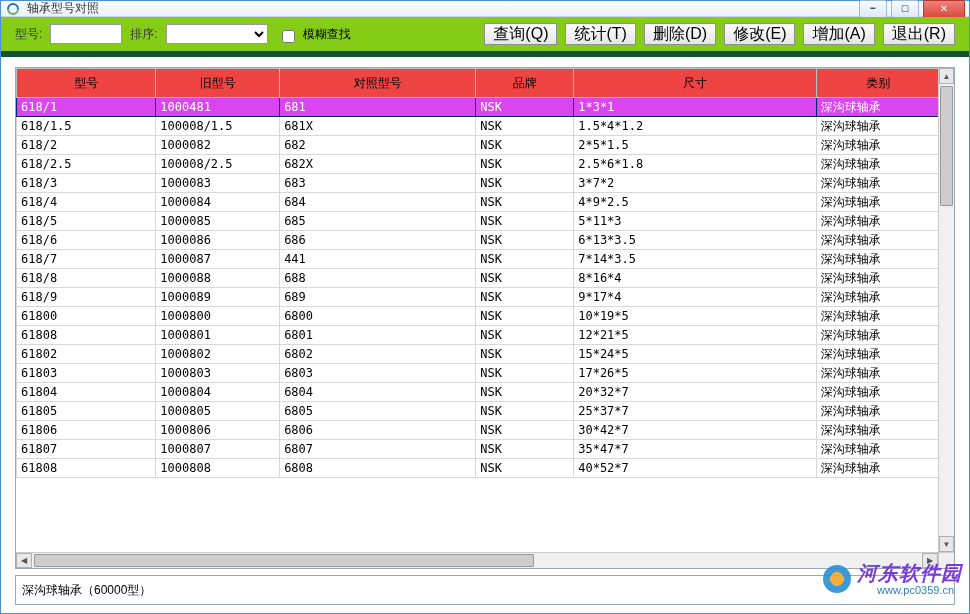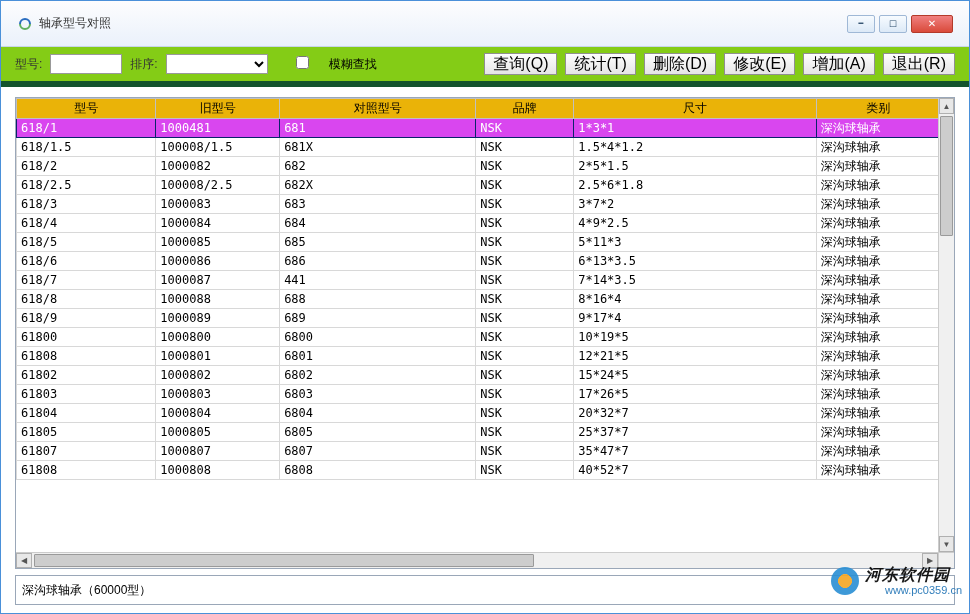--- a/index.html
+++ b/index.html
@@ -1,64 +1,64 @@
 <!DOCTYPE html>
 <html><head>
 <meta charset="utf-8">
 <style>
 * { box-sizing: border-box; margin: 0; padding: 0; }
 body { font-family: "Microsoft YaHei", SimSun, sans-serif; font-size: 12px; background: #fff; width: 970px; height: 614px; overflow: hidden; position: relative; }
 
 .window { width: 970px; height: 614px; border: 1px solid #4a90d9; display: flex; flex-direction: column; }
 
-.titlebar { height: 46px; background: linear-gradient(#fdfdfe, #eaf1fb); display: flex; align-items: center; padding: 0 16px; border-bottom: 1px solid #c8d6e8; }
+.titlebar { height: 16px; background: linear-gradient(#fdfdfe, #eaf1fb); display: flex; align-items: center; padding: 0 4px; border-bottom: 1px solid #c8d6e8; }
 .titlebar .app-icon { width: 16px; height: 16px; margin-right: 6px; display: inline-flex; align-items: center; justify-content: center; color: #2a6dc0; font-weight: bold; }
 .titlebar .title { flex: 1; color: #333; font-size: 12px; }
 .win-controls { display: flex; gap: 4px; }
 .win-btn { width: 28px; height: 18px; border: 1px solid #9fb8d6; background: linear-gradient(#f7fbff,#dce9f7); display: flex; align-items: center; justify-content: center; font-size: 10px; color: #2a4a6a; cursor: pointer; border-radius: 2px; }
 .win-btn.close { background: linear-gradient(#f08080,#d94a3a); border-color: #b33a2a; color: #fff; width: 42px; }
 .win-btn.close::after { content:"✕"; font-size:10px; }
 .win-btn.min::after { content:"━"; font-size:8px; }
 .win-btn.max { font-size: 9px; }
 .win-btn.max::after { content:"☐"; }
 
 .toolbar { height: 40px; background: #84cc16; border-bottom: 6px solid #14532d; display: flex; align-items: center; padding: 0 14px; gap: 8px; }
 .toolbar label { color: #333; }
 .toolbar input[type=text] { width: 72px; height: 20px; border: 1px solid #999; padding: 0 2px; background:#fff; }
 .toolbar select { width: 102px; height: 20px; border: 1px solid #999; background:#fff; }
-.toolbar .chk { display: flex; align-items: flex-start; gap: 20px; margin-left:20px; }
+.toolbar .chk { display: flex; align-items: flex-end; gap: 8px; margin-left:6px; }
 .toolbar .spacer { flex: 1; }
 .toolbar button { height: 22px; padding: 0 8px; min-width: 60px; border: 1px solid #8f8f8f; background: linear-gradient(#fefefe,#e5e5e5); cursor: pointer; font-size: 16px; }
 
 .content { flex: 1; padding: 10px 14px 8px 14px; display: flex; flex-direction: column; }
 
 .table-wrap { flex: 1; border: 1px solid #9aa7b8; position: relative; overflow: hidden; background:#fff; }
 .grid { width: 100%; border-collapse: collapse; table-layout: fixed; }
-.grid th { background: #eab308; border: 1px solid #c0c0c0; font-weight: normal; text-align: center; height: 20px; font-size: 12px; }
+.grid th { background: #ef4444; border: 1px solid #c0c0c0; font-weight: normal; text-align: center; height: 29px; font-size: 12px; }
 .grid td { border: 1px solid #d8d8d8; height: 19px; padding: 0 4px; white-space: nowrap; overflow: hidden; font-family: SimSun, monospace; font-size: 12px; }
 .grid tbody tr.selected td { background: #d946ef; color: #fff; border-color:#0a246a; }
 
 .scroll-v { position:absolute; right:0; top:0; bottom:16px; width:16px; background:#f0f0f0; border-left:1px solid #ccc; }
 .scroll-v .thumb { position:absolute; left:1px; right:1px; top:18px; height:120px; background:#cdcdcd; border:1px solid #9a9a9a; border-radius:1px;}
 .scroll-v .arr { position:absolute; left:0; right:0; height:16px; background:#e8e8e8; border:1px solid #b0b0b0; display:flex; align-items:center; justify-content:center; font-size:8px; color:#555;}
 .scroll-v .arr.up{top:0}
 .scroll-v .arr.dn{bottom:0}
 .scroll-h { position:absolute; left:0; right:16px; bottom:0; height:16px; background:#f0f0f0; border-top:1px solid #ccc; }
 .scroll-h .thumb { position:absolute; top:1px; bottom:1px; left:18px; width:500px; background:#cdcdcd; border:1px solid #9a9a9a; border-radius:1px;}
 .scroll-h .arr{ position:absolute; top:0; bottom:0; width:16px; background:#e8e8e8; border:1px solid #b0b0b0; display:flex;align-items:center;justify-content:center;font-size:8px;color:#555;}
 .scroll-h .arr.lf{left:0}
 .scroll-h .arr.rt{right:0}
 .corner{position:absolute;right:0;bottom:0;width:16px;height:16px;background:#f0f0f0;border-left:1px solid #ccc;border-top:1px solid #ccc;}
 
 .status { height: 22px; border: 1px solid #9aa7b8; margin-top: 6px; padding: 14px 6px; font-size: 12px; background:#fff; display:flex; align-items:center;}
 
 .watermark { position: absolute; right: 8px; bottom: 18px; display: flex; align-items: center; gap: 6px; opacity: .9; pointer-events: none; }
 .watermark .logo { width:28px; height:28px; border-radius:50%; background: radial-gradient(circle,#f5a623 40%,#2a8fd4 42%); border:2px solid #2a8fd4;}
 .watermark .txt { text-align:left; line-height:1.1;}
-.watermark .t1 { font-size:16px; font-weight:bold; color:#000000; font-style:italic; letter-spacing:1px;}
+.watermark .t1 { font-size:20px; font-weight:bold; color:#6d28d9; font-style:italic; letter-spacing:1px;}
 .watermark .t2 { font-size:11px; color:#1a6fb3;margin-left:20px;}
 </style>
 </head>
 <body>
 
 <div class="window">
 
   <div class="titlebar">
     <span class="app-icon">
       <svg width="14" height="14" viewBox="0 0 14 14">
@@ -263,20 +263,29 @@
             <tr>
               <td>61805</td>
               <td>1000805</td>
               <td>6805</td>
               <td>NSK</td>
               <td>25*37*7</td>
               <td>深沟球轴承</td>
               <td></td>
             </tr>
             <tr>
+              <td>61806</td>
+              <td>1000806</td>
+              <td>6806</td>
+              <td>NSK</td>
+              <td>30*42*7</td>
+              <td>深沟球轴承</td>
+              <td></td>
+            </tr>
+            <tr>
               <td>61807</td>
               <td>1000807</td>
               <td>6807</td>
               <td>NSK</td>
               <td>35*47*7</td>
               <td>深沟球轴承</td>
               <td></td>
             </tr>
             <tr>
               <td>61808</td>

